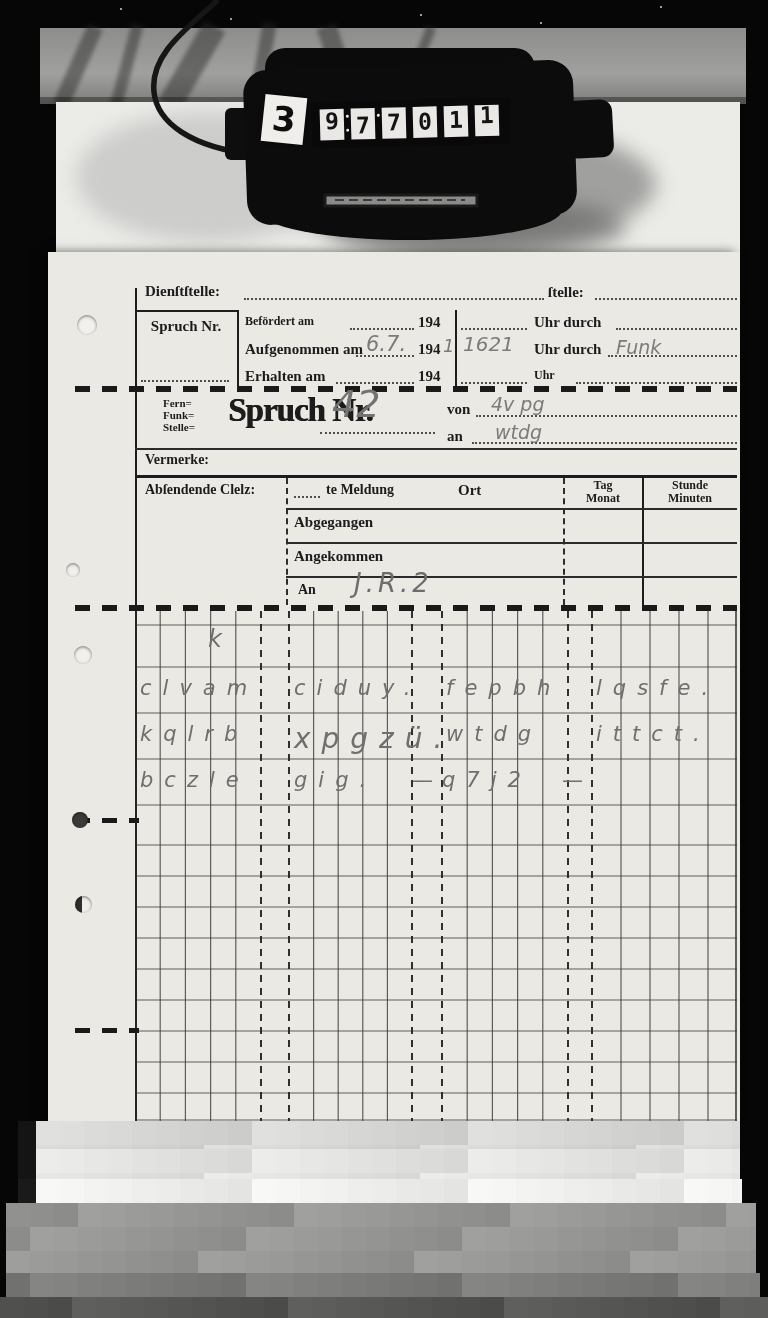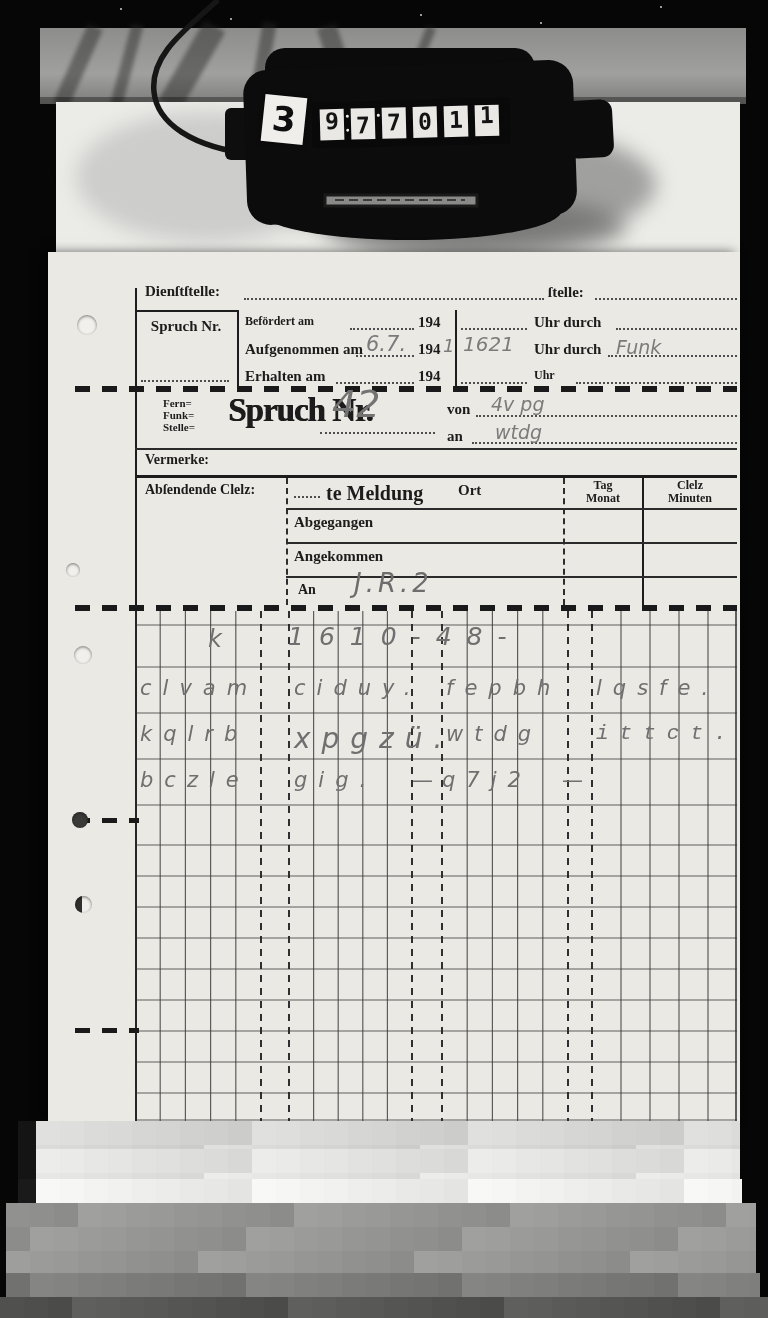--- a/index.html
+++ b/index.html
@@ -169,25 +169,25 @@
     <div class="abs hline" style="left:87px;top:196px;width:602px"></div>
     <div class="abs frak" style="left:97px;top:200px;font-size:14px">Vermerke:</div>
     <div class="abs" style="left:87px;top:223px;width:602px;height:3px;background:#1c1c1c"></div>
 
     <div class="abs frak" style="left:97px;top:230px;font-size:14px">Abſendende Clelz:</div>
     <div class="abs vdash" style="left:238px;top:226px;height:127px"></div>
     <div class="abs vdash" style="left:515px;top:226px;height:127px"></div>
     <div class="abs vline" style="left:594px;top:226px;height:127px"></div>
 
     <div class="abs dotted" style="left:246px;top:234px;width:26px"></div>
-    <div class="abs frak" style="left:278px;top:230px;font-size:20px">te Meldung</div>
+    <div class="abs frak" style="left:278px;top:230px;font-size:14px">te Meldung</div>
     <div class="abs frak" style="left:410px;top:230px;font-size:15px">Ort</div>
     <div class="colhead frak" style="left:517px;top:227px;width:76px">Tag</div>
     <div class="colhead frak" style="left:517px;top:240px;width:76px">Monat</div>
-    <div class="colhead frak" style="left:596px;top:227px;width:92px">Clelz</div>
+    <div class="colhead frak" style="left:596px;top:227px;width:92px">Stunde</div>
     <div class="colhead frak" style="left:596px;top:240px;width:92px">Minuten</div>
 
     <div class="abs hline" style="left:238px;top:256px;width:451px"></div>
     <div class="abs frak" style="left:246px;top:262px;font-size:15px">Abgegangen</div>
     <div class="abs hline" style="left:238px;top:290px;width:451px"></div>
     <div class="abs frak" style="left:246px;top:296px;font-size:15px">Angekommen</div>
     <div class="abs hline" style="left:238px;top:324px;width:451px"></div>
     <div class="abs frak" style="left:250px;top:330px;font-size:14px">An</div>
     <div class="abs hand" style="left:306px;top:316px;font-size:26px;color:#6d6d6d;letter-spacing:4px">J.R.2</div>
 
@@ -230,29 +230,28 @@
         <line x1="126" y1="0" x2="126" y2="511" stroke="#262626" stroke-width="2" opacity="0.95" stroke-dasharray="7 6"></line>
         <line x1="154" y1="0" x2="154" y2="511" stroke="#262626" stroke-width="2" opacity="0.95" stroke-dasharray="7 6"></line>
         <line x1="277" y1="0" x2="277" y2="511" stroke="#262626" stroke-width="2" opacity="0.95" stroke-dasharray="7 6"></line>
         <line x1="307" y1="0" x2="307" y2="511" stroke="#262626" stroke-width="2" opacity="0.95" stroke-dasharray="7 6"></line>
         <line x1="433" y1="0" x2="433" y2="511" stroke="#262626" stroke-width="2" opacity="0.95" stroke-dasharray="7 6"></line>
         <line x1="457" y1="0" x2="457" y2="511" stroke="#262626" stroke-width="2" opacity="0.95" stroke-dasharray="7 6"></line>
       </svg>
 
     <div class="abs" style="left:0;top:0;width:692px;height:869px;pointer-events:none" id="cipher-layer">
         <span class="cg" style="left: 160px; top: 373px; font-size: 24px; letter-spacing: 0px;">k</span>
-        <span class="cg" style="left: 240px; top: 370px; font-size: 25px; letter-spacing: 15px;">1610-48-</span>
         <span class="cg" style="left: 92px; top: 424px; font-size: 21px; letter-spacing: 11px;">clvam</span>
         <span class="cg" style="left: 246px; top: 424px; font-size: 21px; letter-spacing: 11px;">ciduy.</span>
         <span class="cg" style="left: 398px; top: 424px; font-size: 21px; letter-spacing: 11px;">fepbh</span>
         <span class="cg" style="left: 548px; top: 424px; font-size: 21px; letter-spacing: 11px;">lqsfe.</span>
         <span class="cg" style="left: 92px; top: 470px; font-size: 21px; letter-spacing: 11px;">kqlrb</span>
         <span class="cg" style="left: 246px; top: 470px; font-size: 28px; letter-spacing: 11px;">xpgzü.</span>
         <span class="cg" style="left: 398px; top: 470px; font-size: 21px; letter-spacing: 11px;">wtdg</span>
-        <span class="cg" style="left: 548px; top: 470px; font-size: 21px; letter-spacing: 11px; font-family: Liberation Mono, monospace;">ittct.</span>
+        <span class="cg" style="left: 548px; top: 470px; font-size: 21px; letter-spacing: 11px;">ittct.</span>
         <span class="cg" style="left: 92px; top: 516px; font-size: 21px; letter-spacing: 11px;">bczle</span>
         <span class="cg" style="left: 246px; top: 516px; font-size: 21px; letter-spacing: 11px;">gig.</span>
         <span class="cg" style="left: 364px; top: 516px; font-size: 21px; letter-spacing: 11px;">—</span>
         <span class="cg" style="left: 394px; top: 516px; font-size: 21px; letter-spacing: 11px;">q7j2</span>
         <span class="cg" style="left: 514px; top: 516px; font-size: 21px; letter-spacing: 11px;">—</span>
       </div>
 
     <div class="abs dashline" style="left:27px;top:566px;width:64px;height:5px"></div>
     <div class="abs dashline" style="left:27px;top:776px;width:64px;height:5px"></div>
 

